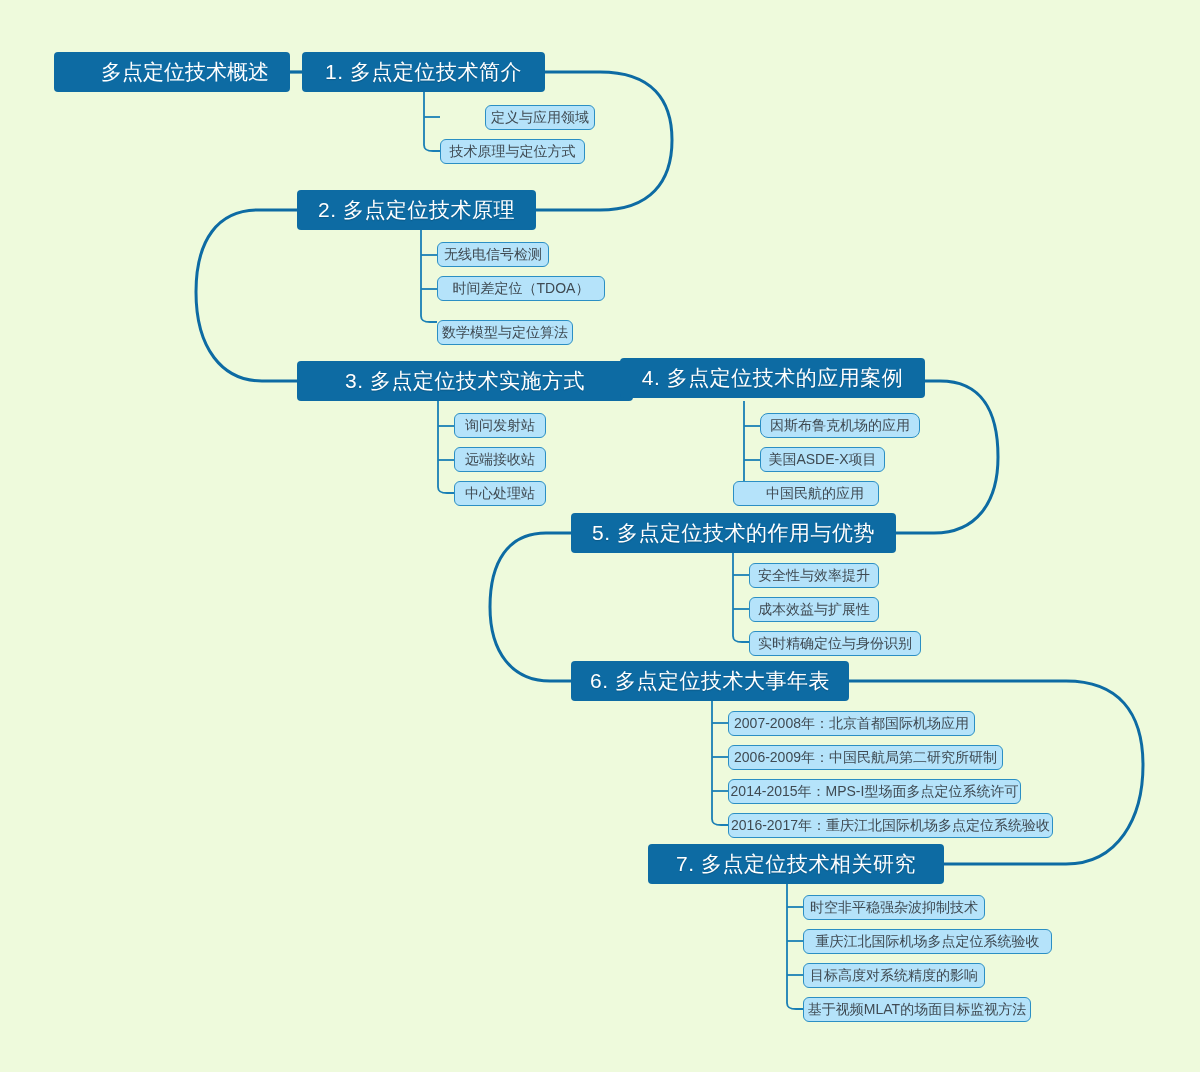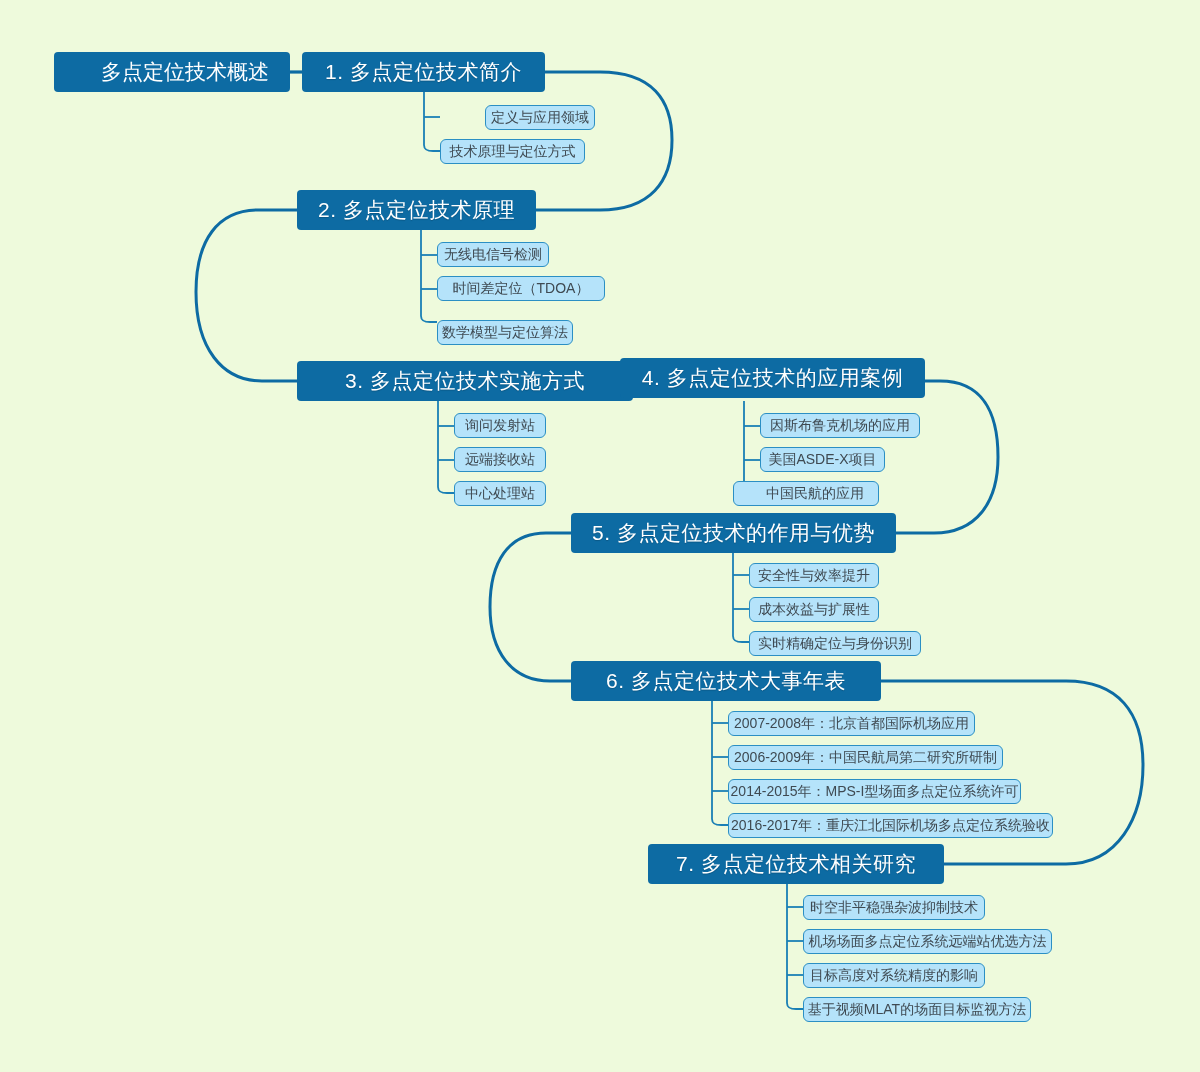--- a/index.html
+++ b/index.html
@@ -152,21 +152,21 @@
   <div class="node main" style="left:592px; top:358px; width:305px; height:40px;margin-left:28px;">
     <span>4. 多点定位技术的应用案例</span>
   </div>
   <svg class="links" viewBox="0 0 1200 1072">
     <g fill="none" stroke="#1a7fb5" stroke-width="1.8">
       <path d="M744,401 L744,487 C744,492.5 748.5,493 753,493 L760,493"></path>
       <path d="M744,426 L753,426 L760,426"></path>
       <path d="M744,460 L753,460 L760,460"></path>
     </g>
   </svg>
-  <div class="node leaf" style="left:760px; top:413px; width:160px; height:25px;">
+  <div class="node leaf" style="left:760px; top:413px; width:160px; height:25px;border-radius:8px;">
     <span>因斯布鲁克机场的应用</span>
   </div>
   <div class="node leaf" style="left:760px; top:447px; width:125px; height:25px;">
     <span>美国ASDE-X项目</span>
   </div>
   <div class="node leaf" style="left:733px; top:481px; width:146px; height:25px;padding-left:28px;">
     <span>中国民航的应用</span>
   </div>
 
   <div class="node main" style="left:571px; top:513px; width:325px; height:40px;">
@@ -182,21 +182,21 @@
   <div class="node leaf" style="left:749px; top:563px; width:130px; height:25px;">
     <span>安全性与效率提升</span>
   </div>
   <div class="node leaf" style="left:749px; top:597px; width:130px; height:25px;">
     <span>成本效益与扩展性</span>
   </div>
   <div class="node leaf" style="left:749px; top:631px; width:172px; height:25px;">
     <span>实时精确定位与身份识别</span>
   </div>
 
-  <div class="node main" style="left:571px; top:661px; width:310px; height:40px;">
+  <div class="node main" style="left:571px; top:661px; width:278px; height:40px;">
     <span>6. 多点定位技术大事年表</span>
   </div>
   <svg class="links" viewBox="0 0 1200 1072">
     <g fill="none" stroke="#1a7fb5" stroke-width="1.8">
       <path d="M712,701 L712,819 C712,824.5 716.5,825 721,825 L728,825"></path>
       <path d="M712,723 L721,723 L728,723"></path>
       <path d="M712,757 L721,757 L728,757"></path>
       <path d="M712,791 L721,791 L728,791"></path>
     </g>
   </svg>
@@ -221,21 +221,21 @@
       <path d="M787,884 L787,1003 C787,1008.5 791.5,1009 796,1009 L803,1009"></path>
       <path d="M787,907 L796,907 L803,907"></path>
       <path d="M787,941 L796,941 L803,941"></path>
       <path d="M787,975 L796,975 L803,975"></path>
     </g>
   </svg>
   <div class="node leaf" style="left:803px; top:895px; width:182px; height:25px;">
     <span>时空非平稳强杂波抑制技术</span>
   </div>
   <div class="node leaf" style="left:803px; top:929px; width:249px; height:25px;">
-    <span>机场场面多点定位系统远端站优选方法</span>
+    <span>重庆江北国际机场多点定位系统验收</span>
   </div>
   <div class="node leaf" style="left:803px; top:963px; width:182px; height:25px;">
     <span>目标高度对系统精度的影响</span>
   </div>
   <div class="node leaf" style="left:803px; top:997px; width:228px; height:25px;">
     <span>基于视频MLAT的场面目标监视方法</span>
   </div>
 
 </div>
 

